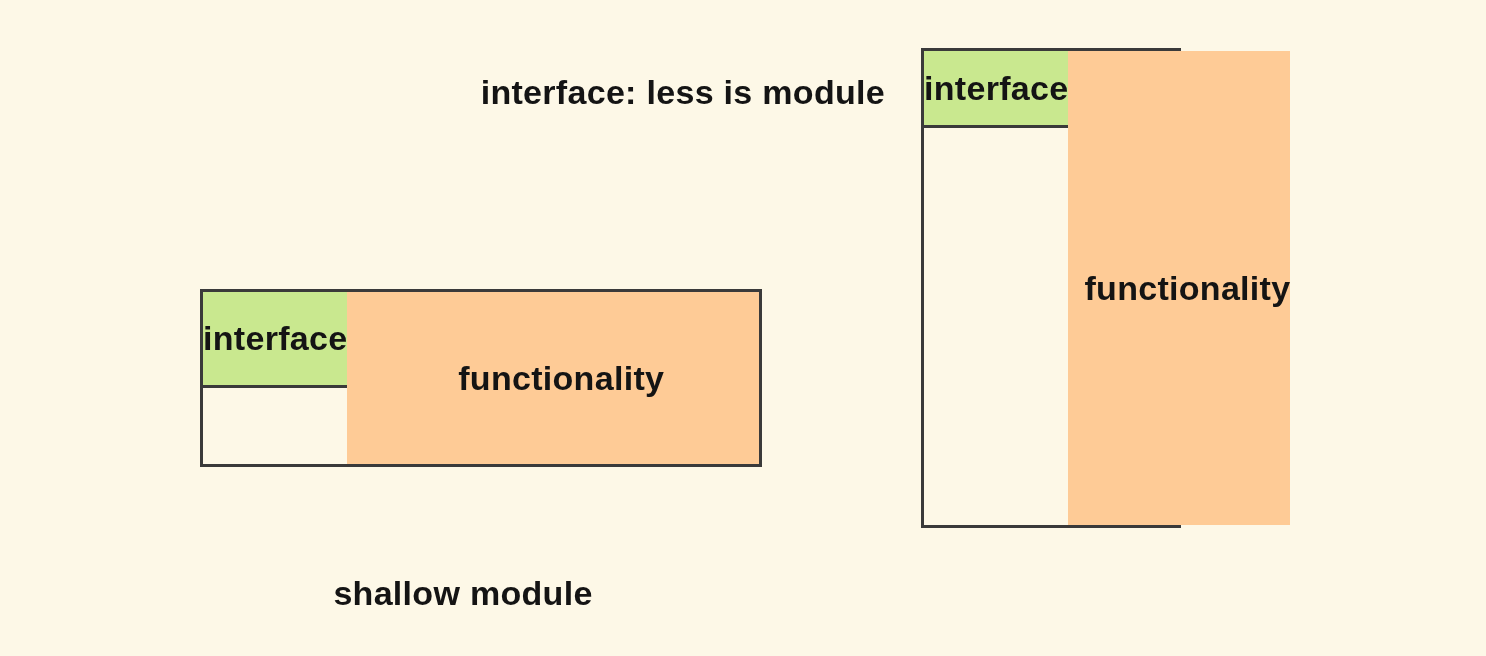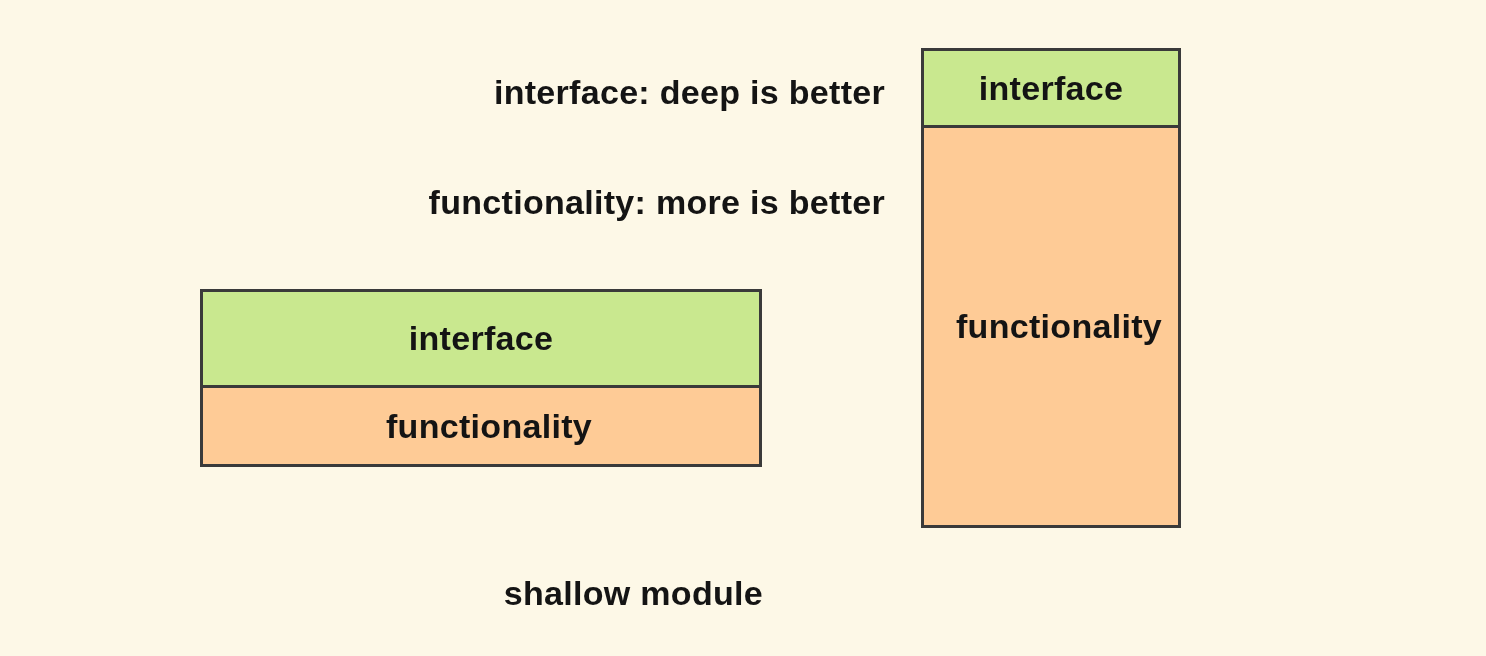--- a/index.html
+++ b/index.html
@@ -34,21 +34,20 @@
     line-height: 40px;
     white-space: nowrap;
   }
   .annotation.a1 { top: 72px; }
   .annotation.a2 { top: 182px; }
 
   .module {
     position: absolute;
     border: 3px solid var(--border-color);
     display: flex;
-    flex-direction: column;
   }
   .module .section {
     display: flex;
     align-items: center;
     justify-content: center;
     text-align: center;
   }
   .module .iface {
     background: var(--interface-fill);
     border-bottom: 3px solid var(--border-color);
@@ -69,43 +68,42 @@
   .module.deep {
     left: 921px;
     top: 48px;
     width: 260px;
     height: 480px;
   }
   .module.deep .iface { height: 77px; }
 
   .caption {
     position: absolute;
-    text-align: right;
+    text-align: center;
     line-height: 40px;
     white-space: nowrap;
   }
   .caption.shallow-caption {
     left: 163px;
     top: 573px;
     width: 600px;
   }
   .caption.deep-caption {
     left: 919px;
     top: 573px;
     width: 270px;
   }
 </style>
 </head>
 <body>
 
 <div class="stage">
 
-  <div class="annotation a1">interface: deep is better</div>
+  <div class="annotation a1">interface: less is module</div>
 
-  <div class="annotation a2">functionality: more is better</div>
 
   <div class="module shallow">
     <div class="section iface">interface</div>
     <div class="section func">functionality</div>
   </div>
 
   <div class="module deep">
     <div class="section iface">interface</div>
     <div class="section func">functionality</div>
   </div>

